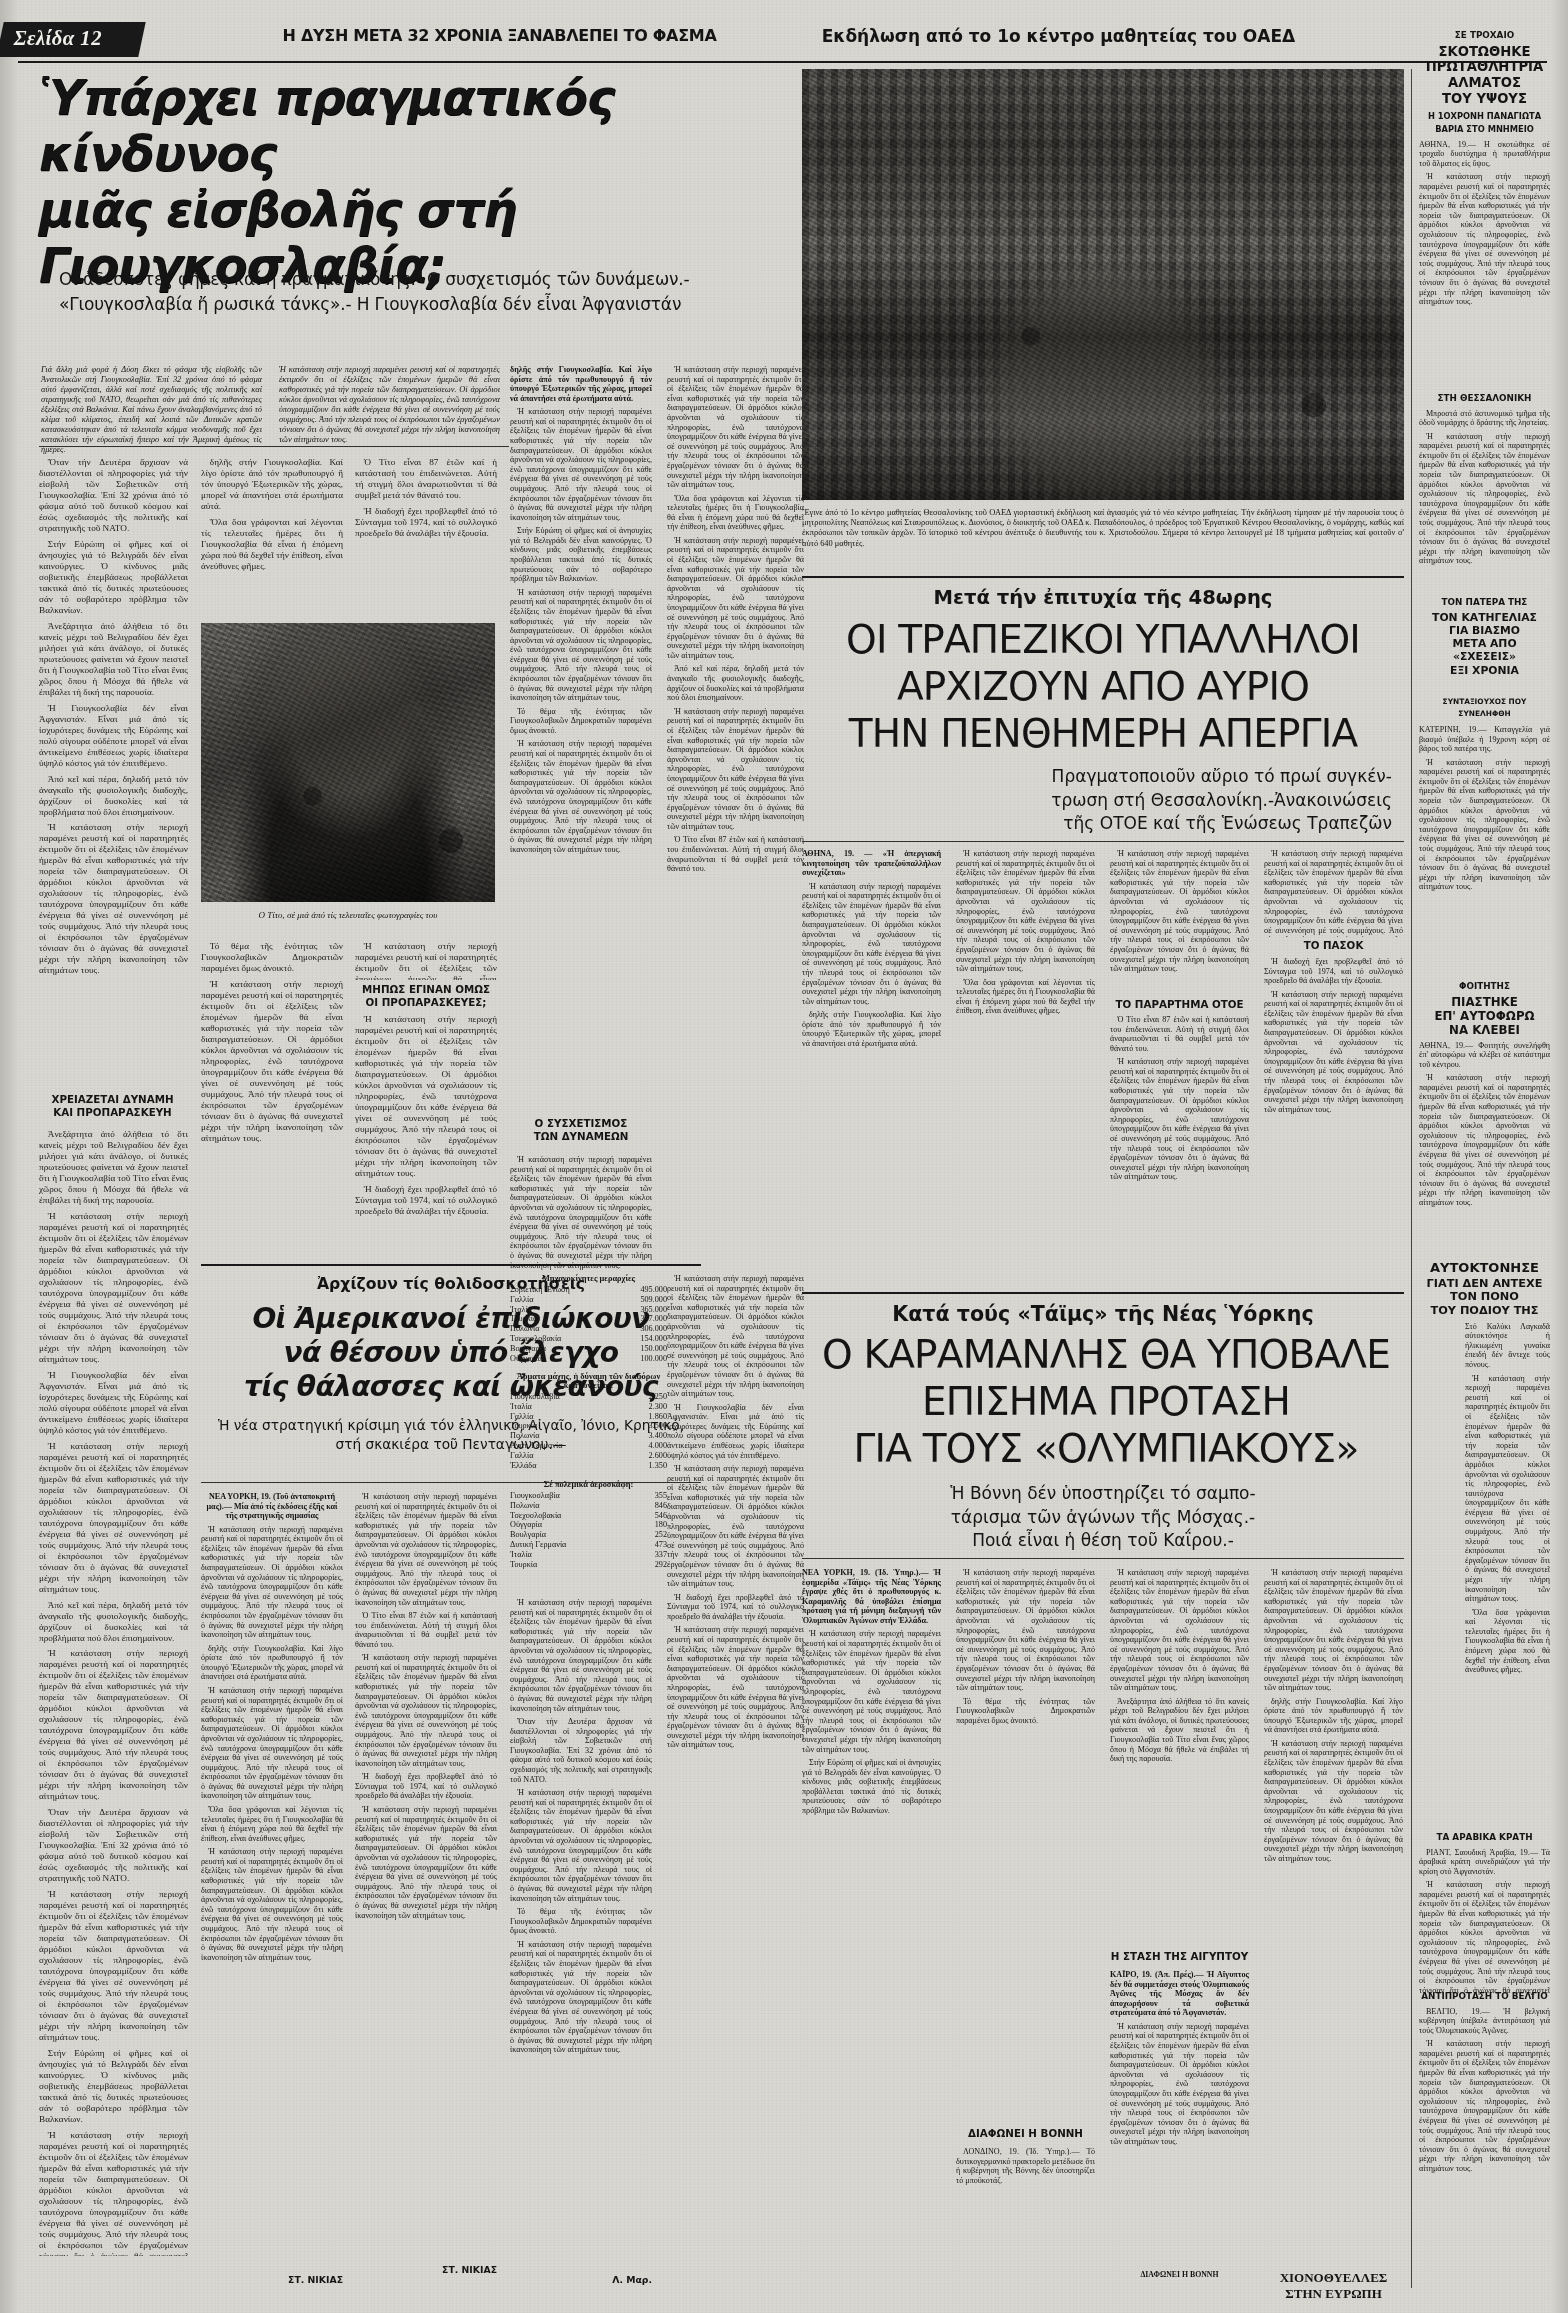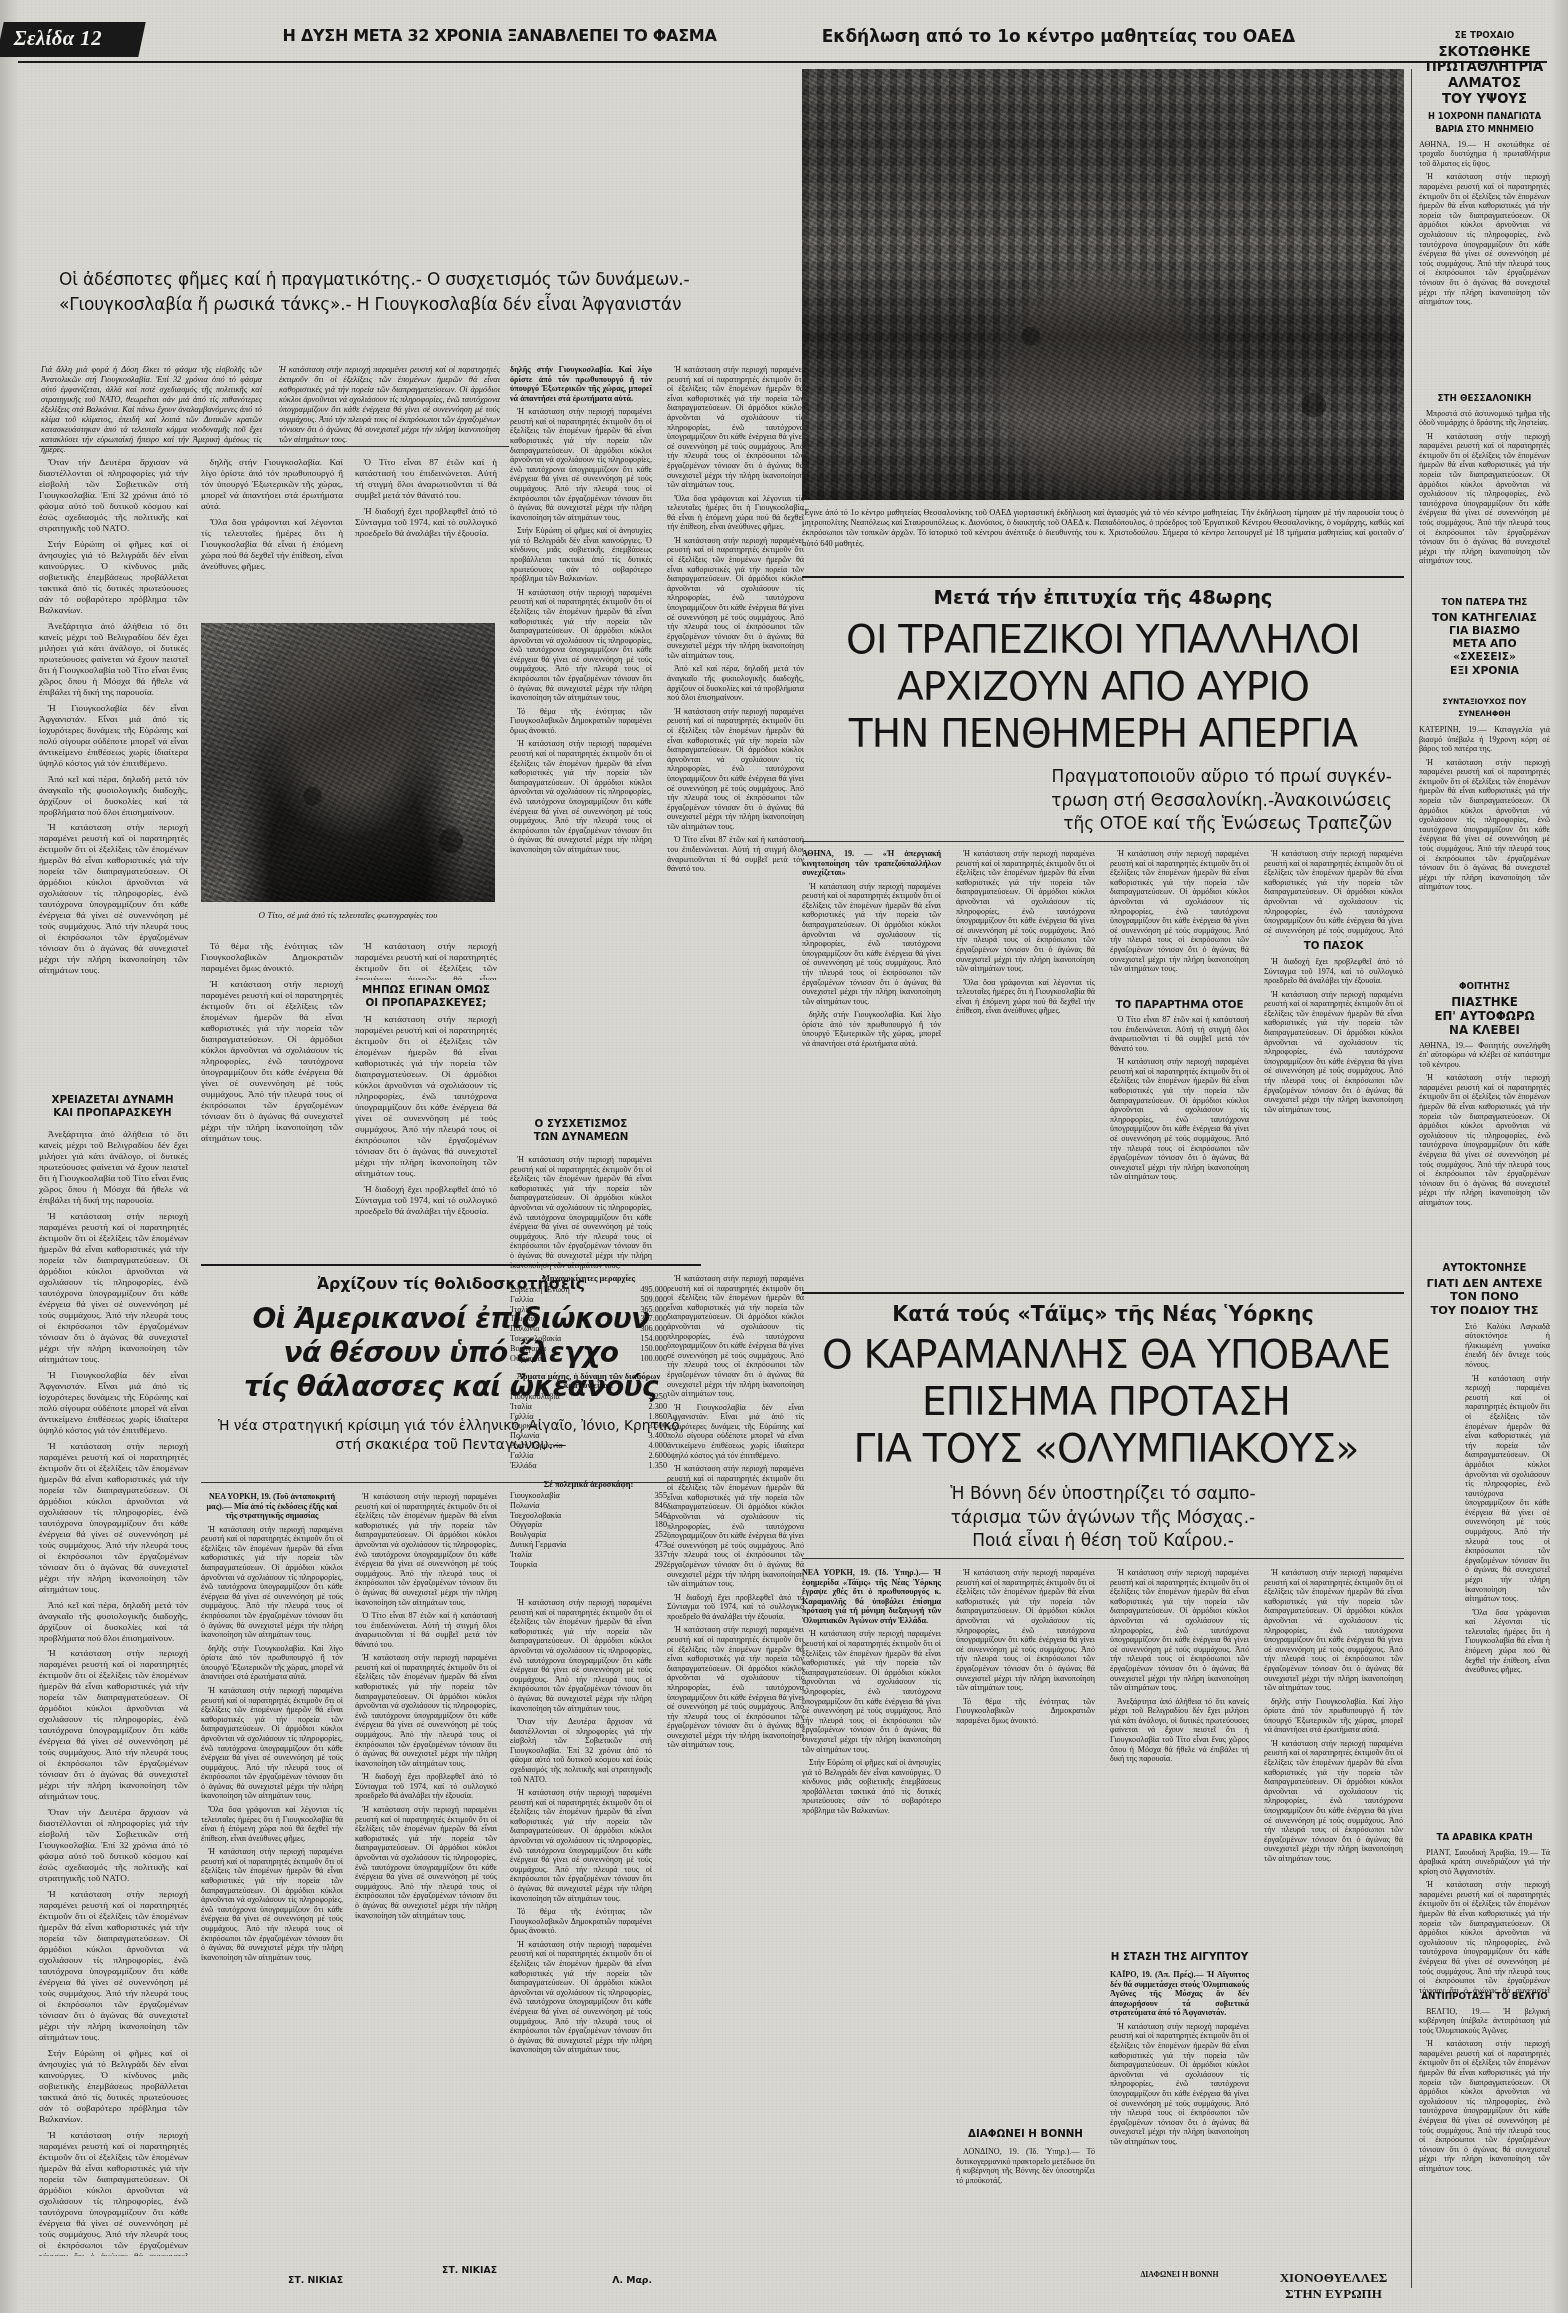--- a/index.html
+++ b/index.html
@@ -237,20 +237,24 @@
   <div class="paper-grain"></div>
   <div class="edge-left"></div>
   <div class="edge-right"></div>
 
   <div class="page-flag"></div>
   <div class="page-flag-txt">Σελίδα 12</div>
   <div class="top-kicker">Η ΔΥΣΗ ΜΕΤΑ 32 ΧΡΟΝΙΑ ΞΑΝΑΒΛΕΠΕΙ ΤΟ ΦΑΣΜΑ</div>
   <div class="top-kicker2">Εκδήλωση από το 1ο κέντρο μαθητείας του ΟΑΕΔ</div>
   <div class="hrule-top"></div>
 
+  <div class="headline">
+    <div>Ὑπάρχει πραγματικός κίνδυνος</div>
+    <div>μιᾶς εἰσβολῆς στή Γιουγκοσλαβία;</div>
+  </div>
   <div class="subhead">Οἱ ἀδέσποτες φῆμες καί ἡ πραγματικότης.- Ο συσχετισμός τῶν δυνάμεων.- «Γιουγκοσλαβία ἤ ρωσικά τάνκς».- Η Γιουγκοσλαβία δέν εἶναι Ἀφγανιστάν</div>
 
   <div class="lead-italic" style="left:41px; top:365px; width:221px;">Γιά ἄλλη μιά φορά ἡ Δύση ἔλκει τό φάσμα τῆς εἰσβολῆς τῶν Ἀνατολικῶν στή Γιουγκοσλαβία. Ἐπί 32 χρόνια ὀπό τό φάσμα αὐτό ἐμφανίζεται, ἀλλά καί ποτέ σχεδιασμός τῆς πολιτικῆς καί στρατηγικῆς τοῦ ΝΑΤΟ, θεωρεῖται σάν μιά ἀπό τίς πιθανότερες ἐξελίξεις στά Βαλκάνια. Καί πάνω ἔχουν ἀναλαμβανόμενες ἀπό τό κλίμα τοῦ κλίματος, ἐπειδή καί λοιπά τῶν Δυτικῶν κρατῶν κατασκευάστηκαν ἀπό τά τελευταῖα κόμμα νεοδυναμῆς ποῦ ἔχει κατακλύσει τήν εὐρωπαϊκή ἤπειρο καί τήν Ἀμερική ἀμέσως τίς ἡμέρες.</div>
   <div class="lead-italic" style="left:279px; top:365px; width:221px;">Ἡ κατάσταση στήν περιοχή παραμένει ρευστή καί οἱ παρατηρητές ἐκτιμοῦν ὅτι οἱ ἐξελίξεις τῶν ἑπομένων ἡμερῶν θά εἶναι καθοριστικές γιά τήν πορεία τῶν διαπραγματεύσεων. Οἱ ἁρμόδιοι κύκλοι ἀρνοῦνται νά σχολιάσουν τίς πληροφορίες, ἐνῶ ταυτόχρονα ὑπογραμμίζουν ὅτι κάθε ἐνέργεια θά γίνει σέ συνεννόηση μέ τούς συμμάχους. Ἀπό τήν πλευρά τους οἱ ἐκπρόσωποι τῶν ἐργαζομένων τόνισαν ὅτι ὁ ἀγώνας θά συνεχιστεῖ μέχρι τήν πλήρη ἱκανοποίηση τῶν αἰτημάτων τους.</div>
 
   <div style="position:absolute; left:39px; top:446px; width:470px; border-top:1px solid #333;"></div>
 
   <div class="col-text" style="position:absolute; left:39px; top:457px; width:149px; height:627px; overflow:hidden;">
     <p>Ὅταν τήν Δευτέρα ἄρχισαν νά διαστέλλονται οἱ πληροφορίες γιά τήν εἰσβολή τῶν Σοβιετικῶν στή Γιουγκοσλαβία. Ἐπί 32 χρόνια ἀπό τό φάσμα αὐτό τοῦ δυτικοῦ κόσμου καί ἐσώς σχεδιασμός τῆς πολιτικῆς καί στρατηγικῆς τοῦ ΝΑΤΟ.</p>
     <p>Στήν Εὐρώπη οἱ φῆμες καί οἱ ἀνησυχίες γιά τό Βελιγράδι δέν εἶναι καινούργιες. Ὁ κίνδυνος μιᾶς σοβιετικῆς ἐπεμβάσεως προβάλλεται τακτικά ἀπό τίς δυτικές πρωτεύουσες σάν τό σοβαρότερο πρόβλημα τῶν Βαλκανίων.</p>
@@ -639,21 +643,21 @@
       <div>ΕΠ' ΑΥΤΟΦΩΡΩ</div>
       <div>ΝΑ ΚΛΕΒΕΙ</div>
     </div>
     <div class="tiny" style="margin-top:3.9px; height:186px; overflow:hidden;">
       <p style="text-indent:0;">ΑΘΗΝΑ, 19.— Φοιτητής συνελήφθη ἐπ' αὐτοφώρω νά κλέβει σέ κατάστημα τοῦ κέντρου.</p>
       <p>Ἡ κατάσταση στήν περιοχή παραμένει ρευστή καί οἱ παρατηρητές ἐκτιμοῦν ὅτι οἱ ἐξελίξεις τῶν ἑπομένων ἡμερῶν θά εἶναι καθοριστικές γιά τήν πορεία τῶν διαπραγματεύσεων. Οἱ ἁρμόδιοι κύκλοι ἀρνοῦνται νά σχολιάσουν τίς πληροφορίες, ἐνῶ ταυτόχρονα ὑπογραμμίζουν ὅτι κάθε ἐνέργεια θά γίνει σέ συνεννόηση μέ τούς συμμάχους. Ἀπό τήν πλευρά τους οἱ ἐκπρόσωποι τῶν ἐργαζομένων τόνισαν ὅτι ὁ ἀγώνας θά συνεχιστεῖ μέχρι τήν πλήρη ἱκανοποίηση τῶν αἰτημάτων τους.</p>
     </div>
   </div>
 
   <div style="position:absolute; left:1419px; top:1262px; width:131px;">
-    <div class="minihead" style="font-size:10px;">ΑΥΤΟΚΤΟΝΗΣΕ</div>
+    <div class="minihead" style="font-size:13px;">ΑΥΤΟΚΤΟΝΗΣΕ</div>
     <div class="midhead" style="font-size:11.3px; line-height:13.7px; margin-top:2px;">
       <div>ΓΙΑΤΙ ΔΕΝ ΑΝΤΕΧΕ</div>
       <div>ΤΟΝ ΠΟΝΟ</div>
       <div>ΤΟΥ ΠΟΔΙΟΥ ΤΗΣ</div>
     </div>
     <div class="tiny" style="margin-top:3.9px; height:490px; overflow:hidden;margin-left:46px;">
       <p style="text-indent:0;">Στό Καλύκι Λαγκαδᾶ αὐτοκτόνησε ἡ ἡλικιωμένη γυναίκα ἐπειδή δέν ἄντεχε τούς πόνους.</p>
       <p>Ἡ κατάσταση στήν περιοχή παραμένει ρευστή καί οἱ παρατηρητές ἐκτιμοῦν ὅτι οἱ ἐξελίξεις τῶν ἑπομένων ἡμερῶν θά εἶναι καθοριστικές γιά τήν πορεία τῶν διαπραγματεύσεων. Οἱ ἁρμόδιοι κύκλοι ἀρνοῦνται νά σχολιάσουν τίς πληροφορίες, ἐνῶ ταυτόχρονα ὑπογραμμίζουν ὅτι κάθε ἐνέργεια θά γίνει σέ συνεννόηση μέ τούς συμμάχους. Ἀπό τήν πλευρά τους οἱ ἐκπρόσωποι τῶν ἐργαζομένων τόνισαν ὅτι ὁ ἀγώνας θά συνεχιστεῖ μέχρι τήν πλήρη ἱκανοποίηση τῶν αἰτημάτων τους.</p>
       <p>Ὅλα ὅσα γράφονται καί λέγονται τίς τελευταῖες ἡμέρες ὅτι ἡ Γιουγκοσλαβία θά εἶναι ἡ ἑπόμενη χώρα πού θά δεχθεῖ τήν ἐπίθεση, εἶναι ἀνεύθυνες φῆμες.</p>
     </div>

